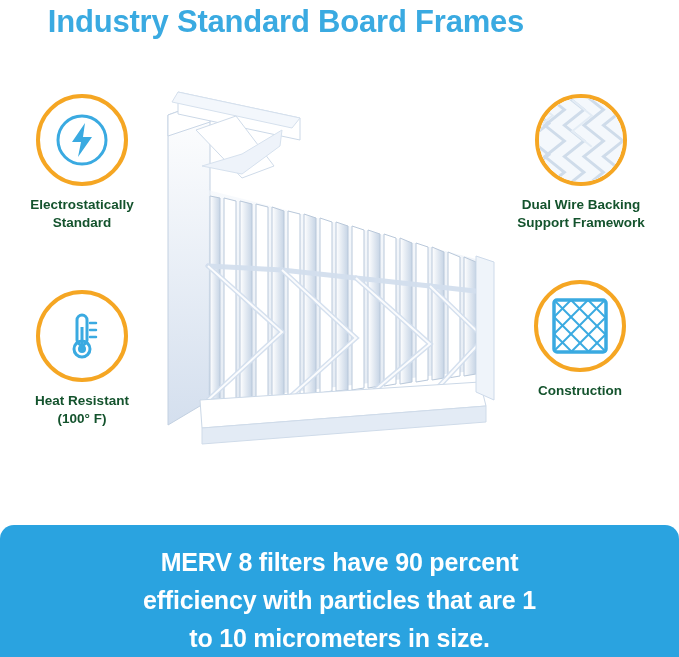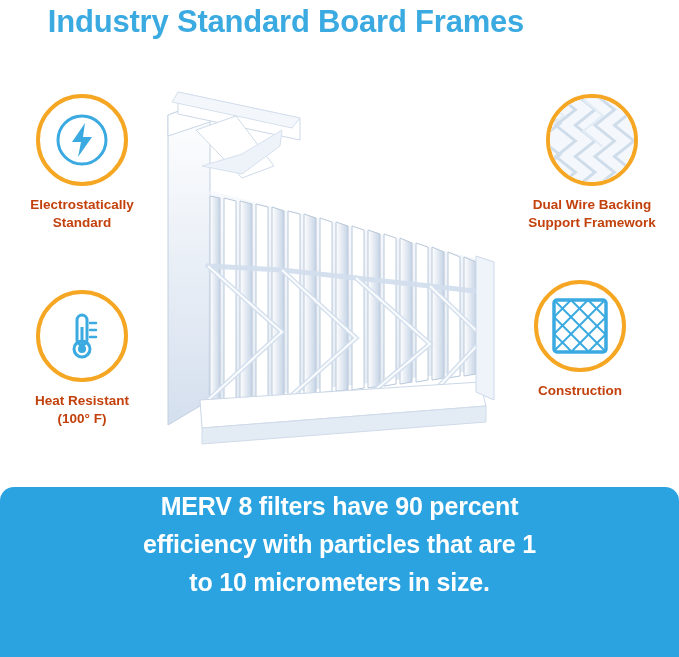--- a/index.html
+++ b/index.html
@@ -57,41 +57,41 @@
     position: absolute;
     inset: 0;
     display: flex;
     align-items: center;
     justify-content: center;
   }
   .feature-label {
     margin-top: 10px;
     font-size: 13.5px;
     font-weight: bold;
-    color: #c2410c;
+    color: #14532d;
     line-height: 18px;
   }
 
   .f-electro { left: 2px;  top: 94px; }
   .f-heat    { left: 2px;  top: 290px; }
-  .f-wire    { left: 512px; top: 94px; }
+  .f-wire    { left: 501px; top: 94px; }
   .f-indust  { left: 500px; top: 280px; }
 
   
   .banner {
     position: absolute;
     left: 0;
     bottom: 0;
     width: 679px;
-    height: 170px;
+    height: 132px;
     background: #2aa3e0;
     border-radius: 14px 14px 0 0;
     color: #ffffff;
     display: flex;
-    align-items: flex-start;
+    align-items: flex-end;
     justify-content: center;
   }
   .banner-text {
     text-align: center;
     font-size: 25px;
     font-weight: bold;
     line-height: 38px;
     padding: 0 30px;
     letter-spacing: -0.2px;
   }

